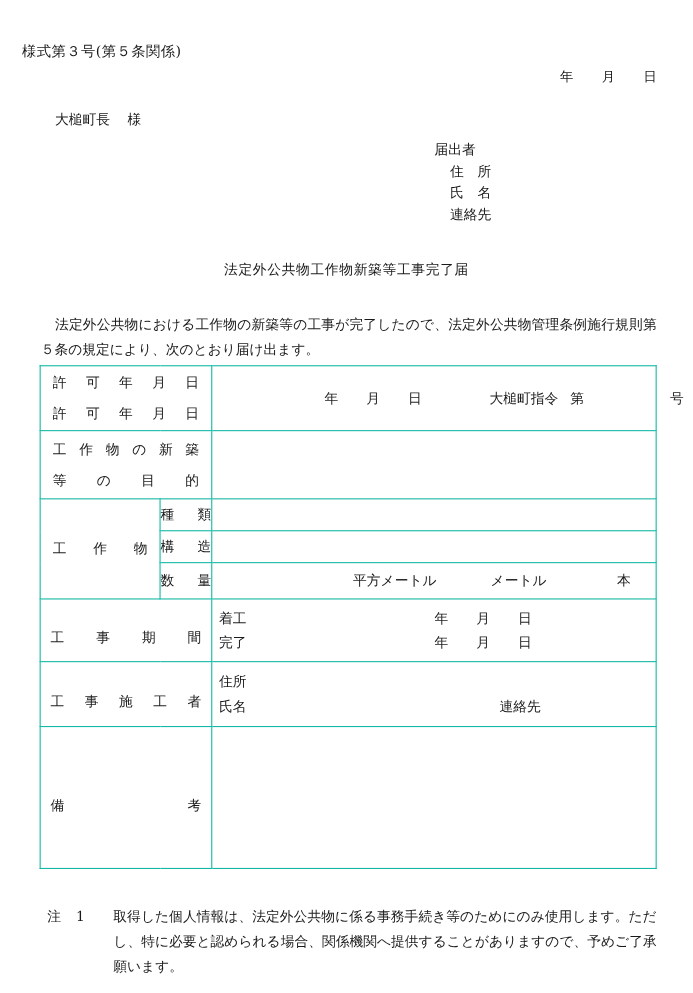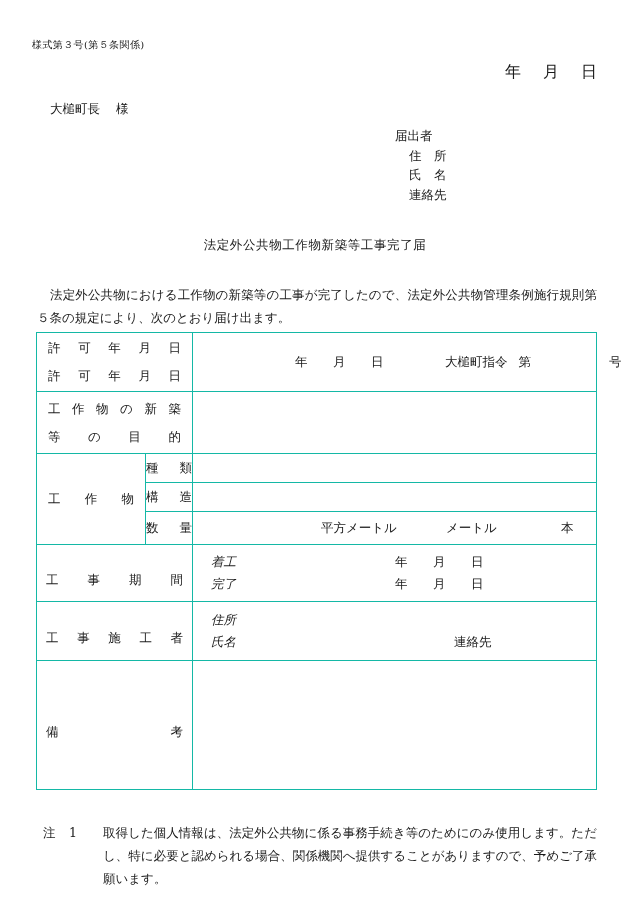--- a/index.html
+++ b/index.html
@@ -20,31 +20,31 @@
 
   .page {
     position: absolute;
     inset: 0;
     background: #fff;
   }
 
   
   .form-code {
     position: absolute;
-    left: 32px;
+    left: 20px;
     top: 38px;
-    font-size: 10px;
+    font-size: 13px;
     letter-spacing: 0.4px;
     white-space: nowrap;
   }
   .date-line {
     position: absolute;
     right: 33px;
     top: 62px;
-    font-size: 16px;
+    font-size: 12px;
     white-space: nowrap;
   }
   .date-line .ch { display: inline-block; width: 38px; text-align: left; }
   .date-line .ch:last-child { width: auto; }
 
   .addressee {
     position: absolute;
     left: 50px;
     top: 101px;
     font-size: 12.5px;
@@ -159,21 +159,21 @@
   .qty-line .u3 { position: absolute; left: 368px; }
 
   
   .stack { padding: 4px 0 5px 6px; }
   .stack .srow {
     line-height: 22px;
     white-space: nowrap;
     position: relative;
     height: 22px;
   }
-  .stack .srow .key { position: absolute; left: 12px; font-style: italic; }
+  .stack .srow .key { position: absolute; left: 0; }
   .stack .srow .d1 { position: absolute; left: 196px; }
   .stack .srow .d2 { position: absolute; left: 234px; }
   .stack .srow .d3 { position: absolute; left: 272px; }
   .stack .srow .contact { position: absolute; left: 255px; }
 
   .remarks-cell { height: 128px; }
   .remarks-lbl { height: 128px; }
 
   
   .note {

